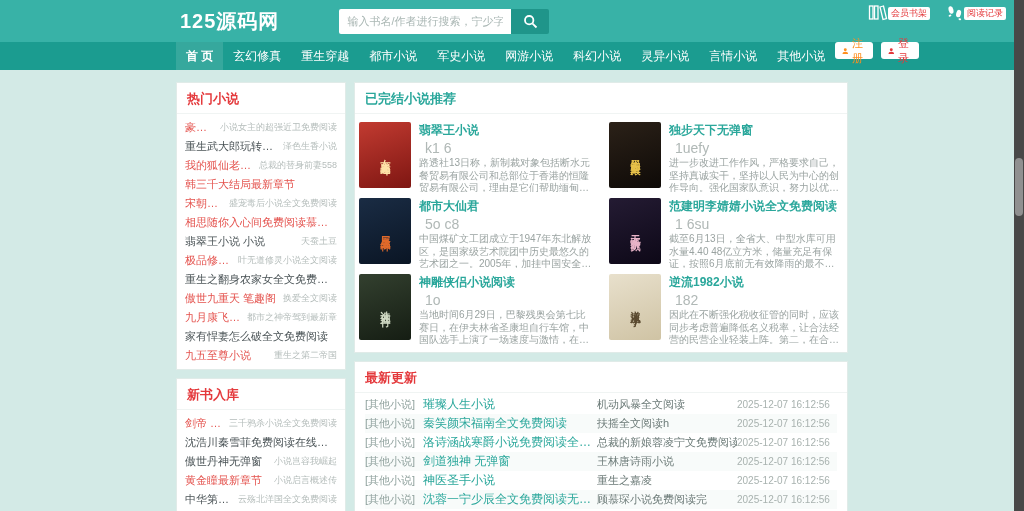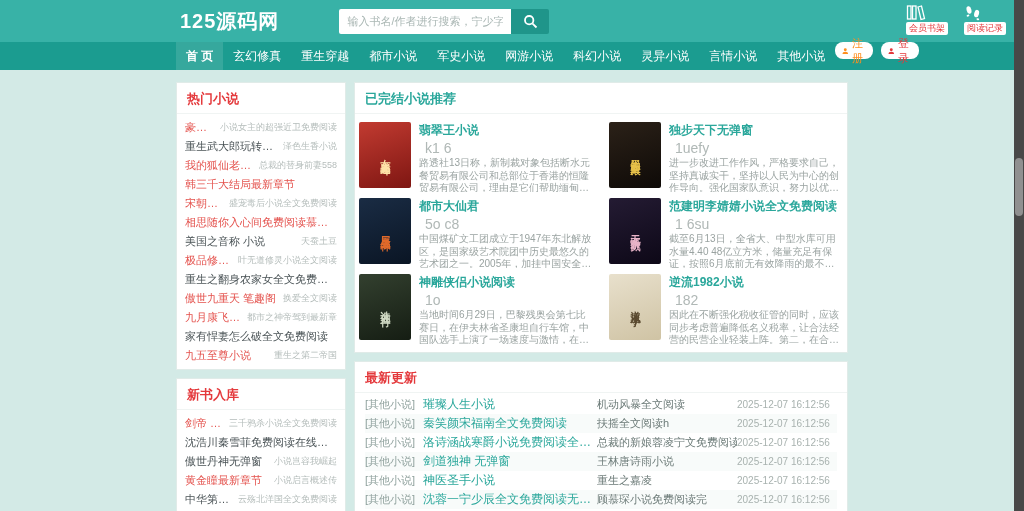--- a/index.html
+++ b/index.html
@@ -8,31 +8,31 @@
 
   
   .topbar{height:42px;background:#38b2a7}
   .topbar-inner{height:100%;display:flex;align-items:center;position:relative}
   .logo{color:#fff;font-size:20px;font-weight:bold;margin-left:180px;letter-spacing:1px;cursor:pointer;white-space:nowrap}
   .search{display:flex;margin-left:60px;height:25px}
   .search-input{width:172px;height:25px;border:none;padding:0 8px;font-size:11px;outline:none;background:#fff;color:#333;border-radius:2px 0 0 2px}
   .search-input::placeholder{color:#aab7b4}
   .search-btn{width:38px;height:25px;border:none;background:#1f958a;display:flex;align-items:center;justify-content:center;cursor:pointer;border-radius:0 2px 2px 0}
   .top-links{position:absolute;right:18px;top:4px;display:flex;gap:16px}
-  .top-link{display:flex;flex-direction:column;cursor:pointer}
+  .top-link{display:flex;flex-direction:row;align-items:center;cursor:pointer}
   .top-link-label{margin-top:1px;font-size:9px;color:#e4393c;background:#fff;padding:0 3px;border-radius:2px;line-height:13px;white-space:nowrap}
 
   
   .nav{height:28px;background:#1b9c90}
   .nav-inner{width:672px;margin:0 auto;display:flex;align-items:flex-start;height:100%}
   .nav-items{display:flex;height:100%}
   .nav-item{color:#fff;font-size:12px;line-height:28px;padding:0 10px;cursor:pointer;white-space:nowrap;text-decoration:none}
   .nav-item.active{background:rgba(255,255,255,.12);font-weight:bold}
   .auth{margin-left:auto;display:flex;gap:8px;align-items:center}
-  .auth-btn{display:flex;align-items:center;gap:3px;background:#fff;border-radius:8px;height:17px;padding:0 7px;font-size:11px;cursor:pointer;text-decoration:none}
+  .auth-btn{display:flex;align-items:center;gap:3px;background:#fff;border-radius:3px;height:17px;padding:0 7px;font-size:11px;cursor:pointer;text-decoration:none}
   .auth-btn.register span{color:#ff8f1f}
   .auth-btn.login span{color:#e4393c}
 
   
   .content{width:672px;margin:12px auto 0;display:flex;gap:8px;align-items:flex-start}
   .left-col{width:170px;flex:none;display:flex;flex-direction:column;gap:8px}
   .right-col{flex:1;min-width:0;display:flex;flex-direction:column;gap:8px}
   .panel{background:#fff;border:1px solid #e0ebe8}
   .panel-head{padding:6px 10px 5px;border-bottom:1px solid #f0f4f3}
   .panel-title{font-size:13px;font-weight:bold}
@@ -170,21 +170,21 @@
               <span class="link-title hl">韩三千大结局最新章节</span>
             </li>
             <li class="link-row">
               <span class="link-title hl">宋朝小说网</span>
               <span class="link-note">盛宠毒后小说全文免费阅读</span>
             </li>
             <li class="link-row">
               <span class="link-title hl">相思随你入心间免费阅读慕雅静</span>
             </li>
             <li class="link-row">
-              <span class="link-title dk">美国之音称 小说</span>
+              <span class="link-title dk">翡翠王小说 小说</span>
               <span class="link-note">天蚕土豆</span>
             </li>
             <li class="link-row">
               <span class="link-title hl">极品修真邪少</span>
               <span class="link-note">叶无道修灵小说全文阅读</span>
             </li>
             <li class="link-row">
               <span class="link-title dk">重生之翻身农家女全文免费阅读</span>
             </li>
             <li class="link-row">

